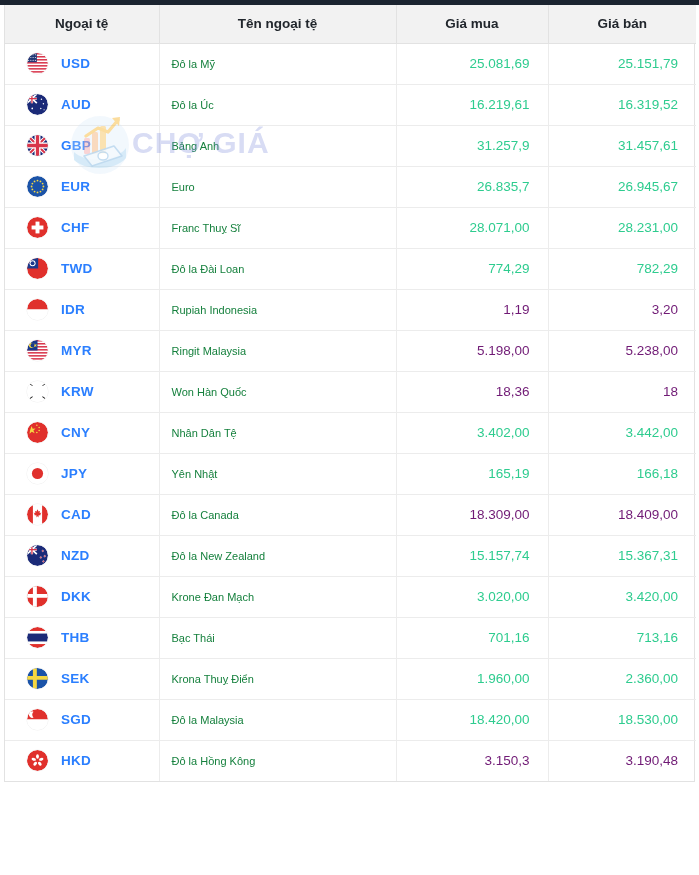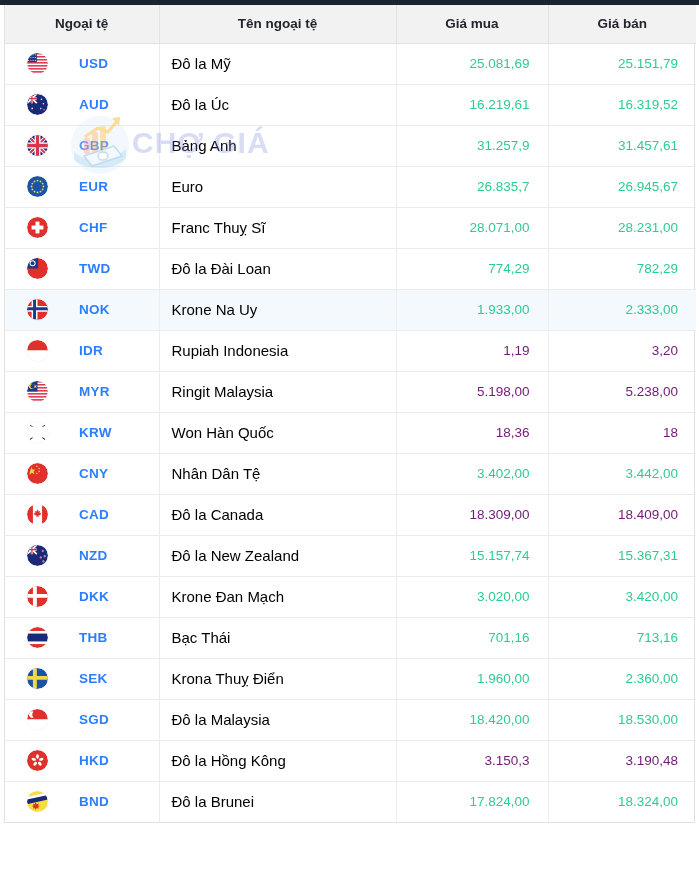--- a/index.html
+++ b/index.html
@@ -75,39 +75,39 @@
     vertical-align: middle;
     white-space: nowrap;
   }
   tbody td:last-child { border-right: none; }
   tbody tr:last-child td { border-bottom: none; }
 
   td.code-cell { padding-left: 22px; }
   .code-inner {
     display: flex;
     align-items: center;
-    gap: 31px;
+    gap: 13px;
   }
   .flag {
     width: 21px;
     height: 21px;
     border-radius: 50%;
     flex: 0 0 21px;
     overflow: hidden;
     position: relative;
     box-shadow: 0 0 0 0.5px rgba(0,0,0,0.06);
   }
   .flag svg { display: block; width: 21px; height: 21px; }
   .ccy {
     color: #2b7fff;
     font-weight: bold;
     font-size: 13.5px;
     letter-spacing: 0.2px;
   }
-  td.name-cell { color: #000000; font-size: 15px; }
+  td.name-cell { color: #15803d; font-size: 11px; }
   td.num {
     text-align: right;
     font-size: 13.5px;
     padding-right: 18px;
     margin-left: 40px;
   }
   .up   { color: #2ecc8f; }
   .down { color: #701a75; }
 
   
@@ -339,44 +339,20 @@
                     </g>
                   </svg>
                 </span>
                 <span class="ccy">TWD</span>
               </div>
             </td>
             <td class="name-cell">Đô la Đài Loan</td>
             <td class="num up">774,29</td>
             <td class="num up">782,29</td>
           </tr>
-          <tr class="alt">
-            <td class="code-cell">
-              <div class="code-inner">
-                <span class="flag">
-                  <svg viewBox="0 0 32 32" xmlns="http://www.w3.org/2000/svg">
-                    <defs>
-                      <clipPath id="cp_flag-nok">
-                        <circle cx="16" cy="16" r="16"></circle>
-                      </clipPath>
-                    </defs>
-                    <g clip-path="url(#cp_flag-nok)">
-                      <rect width="32" height="32" fill="#e0302c"></rect>
-                      <path d="M11.5 0 V32 M0 15 H32" stroke="#fff" stroke-width="9"></path>
-                      <path d="M11.5 0 V32 M0 15 H32" stroke="#1b3a8c" stroke-width="4.5"></path>
-                    </g>
-                  </svg>
-                </span>
-                <span class="ccy">NOK</span>
-              </div>
-            </td>
-            <td class="name-cell">Krone Na Uy</td>
-            <td class="num up">1.933,00</td>
-            <td class="num up">2.333,00</td>
-          </tr>
           <tr>
             <td class="code-cell">
               <div class="code-inner">
                 <span class="flag">
                   <svg viewBox="0 0 32 32" xmlns="http://www.w3.org/2000/svg">
                     <defs>
                       <clipPath id="cp_flag-idr">
                         <circle cx="16" cy="16" r="16"></circle>
                       </clipPath>
                     </defs>
@@ -484,20 +460,43 @@
             <td class="name-cell">Nhân Dân Tệ</td>
             <td class="num up">3.402,00</td>
             <td class="num up">3.442,00</td>
           </tr>
           <tr>
             <td class="code-cell">
               <div class="code-inner">
                 <span class="flag">
                   <svg viewBox="0 0 32 32" xmlns="http://www.w3.org/2000/svg">
                     <defs>
+                      <clipPath id="cp_flag-jpy">
+                        <circle cx="16" cy="16" r="16"></circle>
+                      </clipPath>
+                    </defs>
+                    <g clip-path="url(#cp_flag-jpy)">
+                      <rect width="32" height="32" fill="#fff"></rect>
+                      <circle cx="16" cy="16" r="8.5" fill="#e0302c"></circle>
+                    </g>
+                  </svg>
+                </span>
+                <span class="ccy">JPY</span>
+              </div>
+            </td>
+            <td class="name-cell">Yên Nhật</td>
+            <td class="num up">165,19</td>
+            <td class="num up">166,18</td>
+          </tr>
+          <tr>
+            <td class="code-cell">
+              <div class="code-inner">
+                <span class="flag">
+                  <svg viewBox="0 0 32 32" xmlns="http://www.w3.org/2000/svg">
+                    <defs>
                       <clipPath id="cp_flag-cad">
                         <circle cx="16" cy="16" r="16"></circle>
                       </clipPath>
                     </defs>
                     <g clip-path="url(#cp_flag-cad)">
                       <rect width="32" height="32" fill="#fff"></rect>
                       <rect width="9" height="32" fill="#e0302c"></rect>
                       <rect x="23" width="9" height="32" fill="#e0302c"></rect>
                       <path d="M16 8 l1.6 3.6 2.4-1 -.9 3.2 3.1-.4-2.2 2.4 1.4 1.1-4 .6.4 3.1-1.8-2-1.8 2 .4-3.1-4-.6 1.4-1.1-2.2-2.4 3.1.4-.9-3.2 2.4 1z" fill="#e0302c"></path>
                     </g>
@@ -658,45 +657,20 @@
                       </g>
                     </g>
                   </svg>
                 </span>
                 <span class="ccy">HKD</span>
               </div>
             </td>
             <td class="name-cell">Đô la Hồng Kông</td>
             <td class="num down">3.150,3</td>
             <td class="num down">3.190,48</td>
-          </tr>
-          <tr>
-            <td class="code-cell">
-              <div class="code-inner">
-                <span class="flag">
-                  <svg viewBox="0 0 32 32" xmlns="http://www.w3.org/2000/svg">
-                    <defs>
-                      <clipPath id="cp_flag-bnd">
-                        <circle cx="16" cy="16" r="16"></circle>
-                      </clipPath>
-                    </defs>
-                    <g clip-path="url(#cp_flag-bnd)">
-                      <rect width="32" height="32" fill="#f7df3a"></rect>
-                      <path d="M0 9 L32 2 L32 9 L0 16 Z" fill="#fff"></path>
-                      <path d="M0 13 L32 6 L32 13 L0 20 Z" fill="#1b2a78"></path>
-                      <path d="M13 17 l2 3 3-1 -1 3 3 1 -3 1 1 3 -3-1 -2 3 -1-3 -3 1 1-3 -3-1 3-1 -1-3 3 1z" fill="#e0302c"></path>
-                    </g>
-                  </svg>
-                </span>
-                <span class="ccy">BND</span>
-              </div>
-            </td>
-            <td class="name-cell">Đô la Brunei</td>
-            <td class="num up">17.824,00</td>
-            <td class="num up">18.324,00</td>
           </tr>
         </tbody>
     </table>
   </div>
 
   <div class="watermark">
     <svg width="250" height="66" viewBox="0 0 250 66" xmlns="http://www.w3.org/2000/svg">
       <circle cx="30" cy="33" r="29" fill="#cfe4f7" opacity="0.55"></circle>
       <path d="M4 40 C14 50, 44 52, 56 36 L56 46 C44 60, 14 58, 4 48 Z" fill="#9fd0ef" opacity="0.8"></path>
       <g opacity="0.95">

